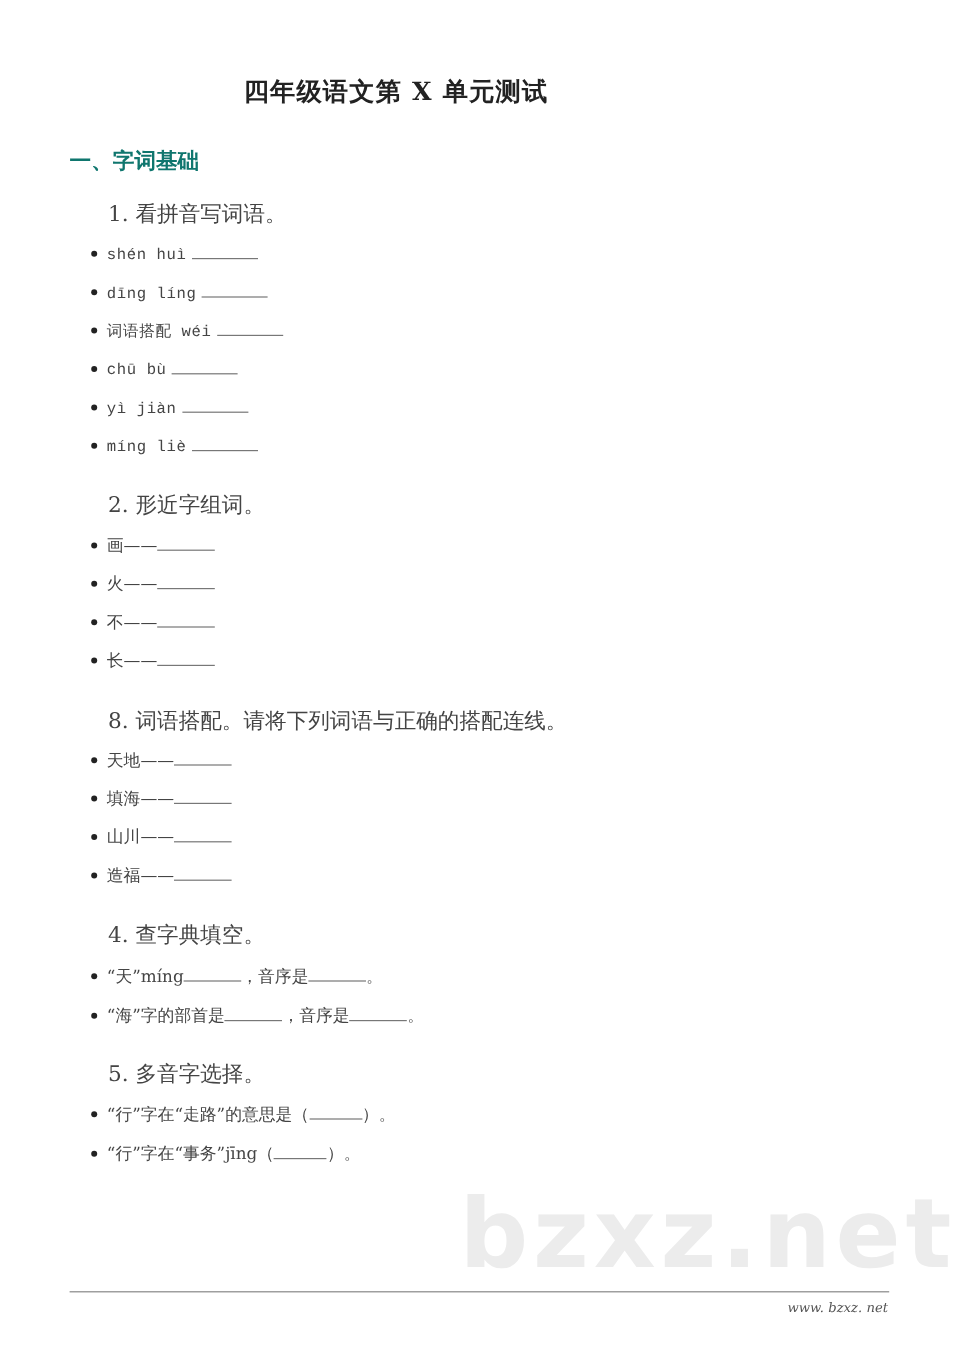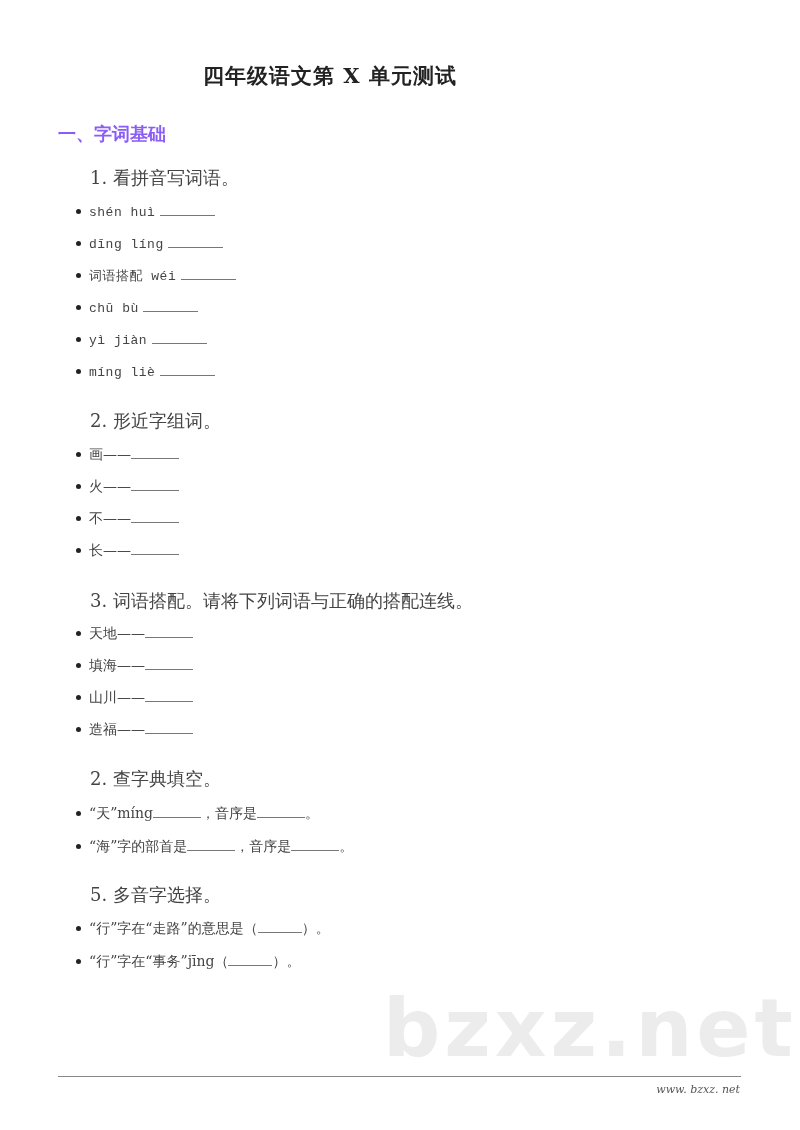--- a/index.html
+++ b/index.html
@@ -1,21 +1,21 @@
 <!DOCTYPE html>
 <html><head>
 <meta charset="utf-8">
 <style>
   html, body { margin:0; padding:0; background:#ffffff; }
   body { width:800px; height:1130px; position:relative; overflow:hidden;
          font-family:"DejaVu Serif","Liberation Serif",serif; color:#333; }
   .title { position:absolute; top:62px; left:0; width:660px; text-align:center;
            font-size:21px; font-weight:bold; color:#222; letter-spacing:1px; }
   .section { position:absolute; left:58px; top:122px; font-size:18px; font-weight:bold;
-             color:#8b5cf6; font-family:"DejaVu Sans","Liberation Sans",sans-serif; }
+             color:#0f766e; font-family:"DejaVu Sans","Liberation Sans",sans-serif; }
   .q { position:absolute; left:90px; font-size:18px; color:#444; }
   .item { position:absolute; left:76px; font-size:14px; color:#444; white-space:nowrap; }
   .item .bullet { display:inline-block; width:5px; height:5px; border-radius:50%;
                   background:#222; vertical-align:middle; margin-right:8px; position:relative; top:-1px; }
   .mono { font-family:Liberation Mono, monospace; font-size:13px; letter-spacing:0.5px; }
   .blank { display:inline-block; border-bottom:1px solid #777; height:12px; vertical-align:baseline; }
   .watermark { position:absolute; left:383px; top:982px; font-size:80px; font-weight:bold;
                color:#ececec; font-family:"DejaVu Sans","Liberation Sans",sans-serif; letter-spacing:4px; }
   .rule { position:absolute; left:58px; top:1076px; width:683px; height:1px; background:#888; }
   .footer { position:absolute; right:60px; top:1083px; font-size:11px; font-style:italic;
@@ -34,27 +34,27 @@
 <div class="item" style="top:299px"><span class="bullet"></span><span class="mono">chū bù</span> <span class="blank" style="width:55px"></span></div>
 <div class="item" style="top:331px"><span class="bullet"></span><span class="mono">yì jiàn</span> <span class="blank" style="width:55px"></span></div>
 <div class="item" style="top:363px"><span class="bullet"></span><span class="mono">míng liè</span> <span class="blank" style="width:55px"></span></div>
 
 <div class="q" style="top:409px">2.  形近字组词。</div>
 <div class="item" style="top:446px"><span class="bullet"></span><span>画——</span><span class="blank" style="width:48px"></span></div>
 <div class="item" style="top:478px"><span class="bullet"></span><span>火——</span><span class="blank" style="width:48px"></span></div>
 <div class="item" style="top:510px"><span class="bullet"></span><span>不——</span><span class="blank" style="width:48px"></span></div>
 <div class="item" style="top:542px"><span class="bullet"></span><span>长——</span><span class="blank" style="width:48px"></span></div>
 
-<div class="q" style="top:589px">3.  词语搭配。请将下列词语与正确的搭配连线。</div>
+<div class="q" style="top:589px">8.  词语搭配。请将下列词语与正确的搭配连线。</div>
 <div class="item" style="top:625px"><span class="bullet"></span><span>天地——</span><span class="blank" style="width:48px"></span></div>
 <div class="item" style="top:657px"><span class="bullet"></span><span>填海——</span><span class="blank" style="width:48px"></span></div>
 <div class="item" style="top:689px"><span class="bullet"></span><span>山川——</span><span class="blank" style="width:48px"></span></div>
 <div class="item" style="top:721px"><span class="bullet"></span><span>造福——</span><span class="blank" style="width:48px"></span></div>
 
-<div class="q" style="top:767px">2.  查字典填空。</div>
+<div class="q" style="top:767px">4.  查字典填空。</div>
 <div class="item" style="top:805px"><span class="bullet"></span><span>“天”míng</span><span class="blank" style="width:48px"></span><span>，音序是</span><span class="blank" style="width:48px"></span><span>。</span></div>
 <div class="item" style="top:838px"><span class="bullet"></span><span>“海”字的部首是</span><span class="blank" style="width:48px"></span><span>，音序是</span><span class="blank" style="width:48px"></span><span>。</span></div>
 
 <div class="q" style="top:883px">5.  多音字选择。</div>
 <div class="item" style="top:920px"><span class="bullet"></span><span>“行”字在“走路”的意思是（</span><span class="blank" style="width:44px"></span><span>）。</span></div>
 <div class="item" style="top:953px"><span class="bullet"></span><span>“行”字在“事务”jīng（</span><span class="blank" style="width:44px"></span><span>）。</span></div>
 
 <div class="watermark">bzxz.net</div>
 <div class="rule"></div>
 <div class="footer">www. bzxz. net</div>

